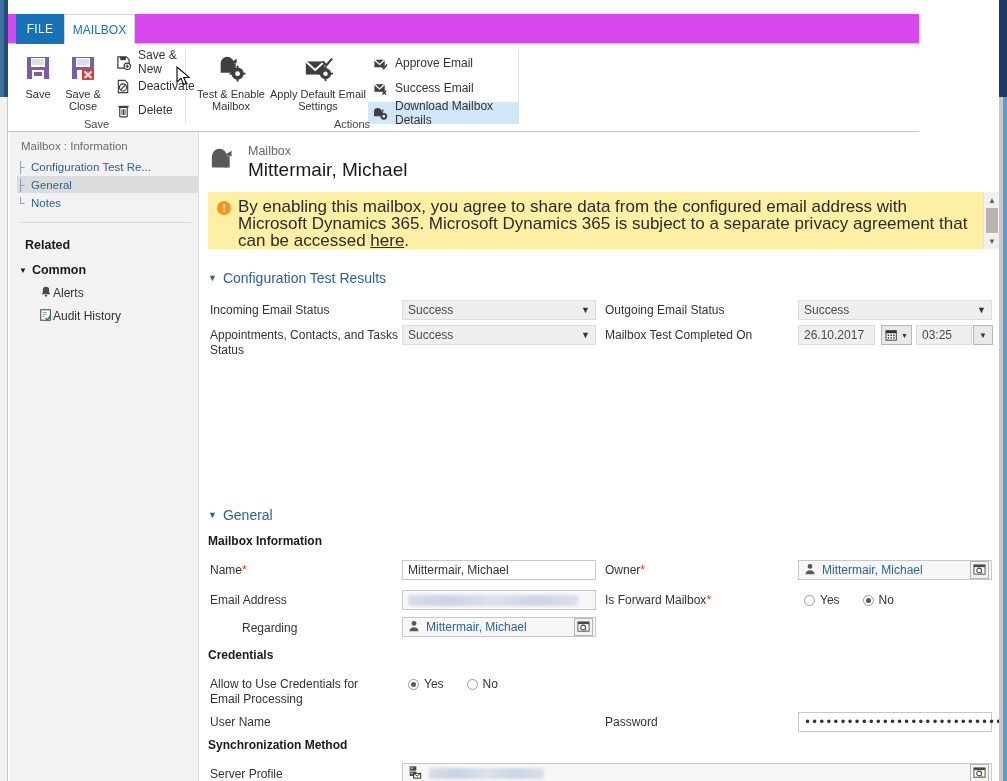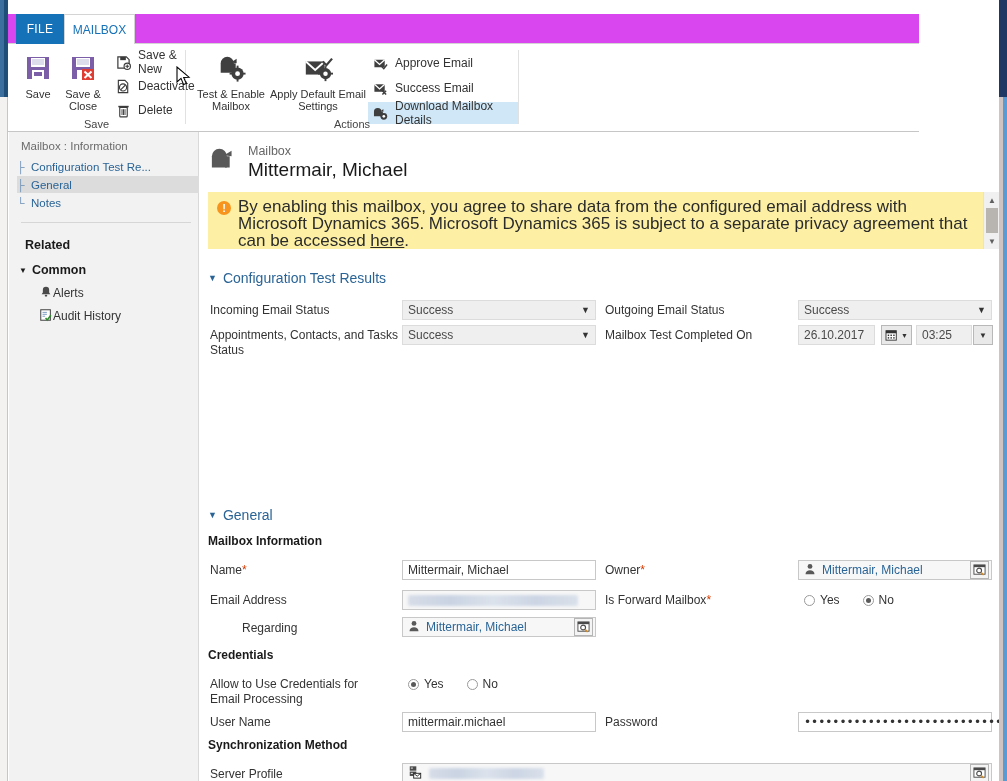--- a/index.html
+++ b/index.html
@@ -515,23 +515,20 @@
         <span class="radio on"></span>
         <span>Yes</span>
       </span>
       <span class="radio-group">
         <span class="radio"></span>
         <span>No</span>
       </span>
     </div>
 
     <div class="flabel" style="left:10px; top:583px;">User Name</div>
-    <div class="fbox" style="left:202px; top:580px; width:194px;">
-      <span>mittermair.michael</span>
-    </div>
 
     <div class="flabel" style="left:405px; top:583px;">Password</div>
     <div class="fbox" style="left:598px; top:580px; width:194px;">
       <span class="pwddots">••••••••••••••••••••••••••••</span>
     </div>
 
     <div class="subhdr" style="top:606px;">Synchronization Method</div>
 
     <div class="flabel" style="left:10px; top:635px;">Server Profile</div>
     <div class="fbox" style="left:202px; top:631px; width:590px; background:#f7f7f7;">

